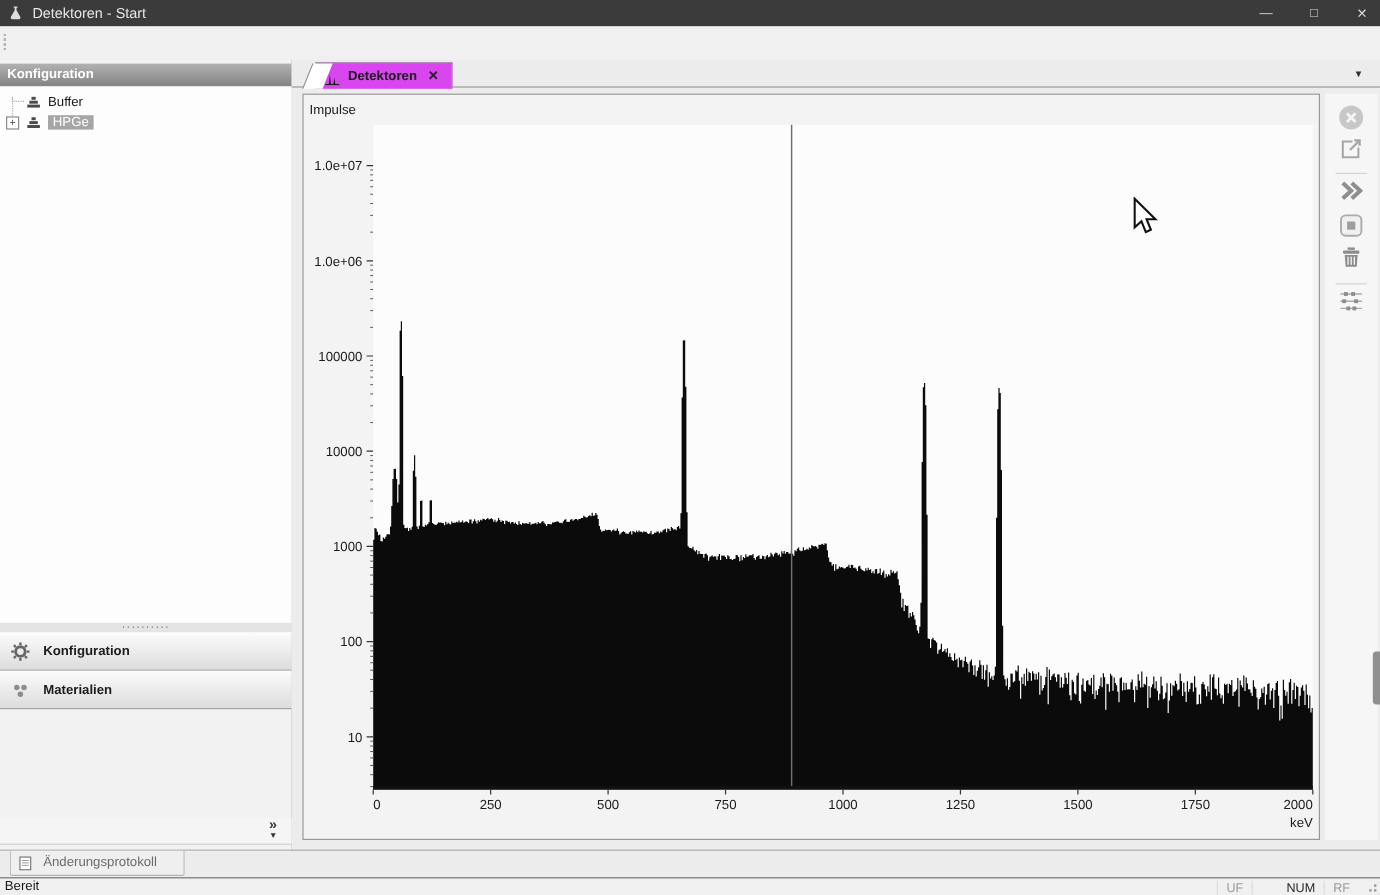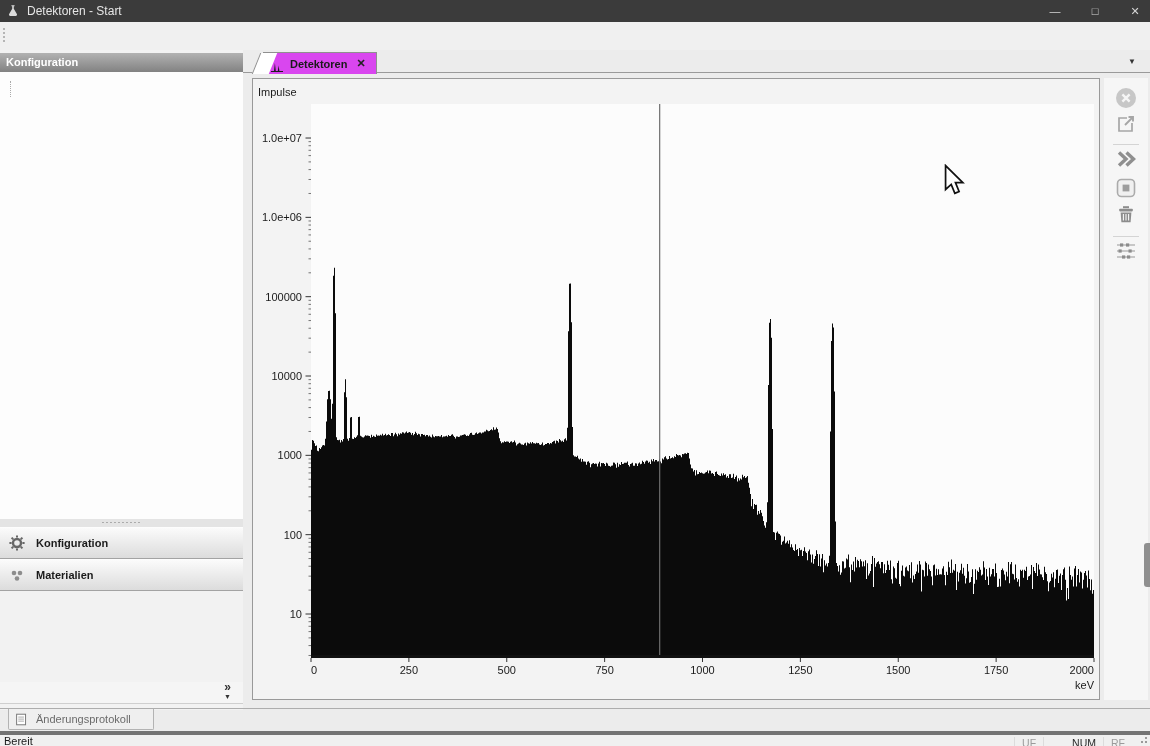--- a/index.html
+++ b/index.html
@@ -71,21 +71,21 @@
   #side-toolbar{left:861px;top:28px;width:44px;height:622px;background:#f6f6f6;}
   .tb-item{position:absolute;left:50%;transform:translateX(-50%);}
   .tb-div{position:absolute;left:9px;width:26px;border-top:1px solid #d4d4d4;}
   #scroll-thumb{left:901px;top:493px;width:6px;height:44px;background:#8f8f8f;border-radius:3px 0 0 3px;}
   
   #bottom-sep{left:0;top:708px;width:1150px;border-top:1px solid #adadad;}
   #log-tab{left:8px;top:709px;width:146px;height:21px;background:#efefef;border:1px solid #b3b3b3;border-top:none;
     border-radius:0 0 2px 2px;display:flex;align-items:center;box-sizing:border-box;}
   #log-tab .l-icon{margin-left:6px;display:flex;}
   #log-tab-label{font-size:11px;color:#6b6b6b;margin-left:8px;}
-  #statusbar{left:0;top:731px;width:1150px;height:15px;background:#f0f0f0;border-top:4px solid #737373;
+  #statusbar{left:0;top:731px;width:1150px;height:15px;background:#f0f0f0;border-top:1px solid #737373;
     display:flex;align-items:center;box-sizing:border-box;}
   #status-text{font-size:11px;margin-left:4px;}
   #indicators{position:absolute;right:18px;top:0;height:15px;display:flex;align-items:center;}
   .ind{font-size:10.5px;padding:0 7px;border-left:1px solid #dcdcdc;color:#9b9b9b;}
   .ind.active{color:#2a2a2a;padding-left:28px;}
   #grip{position:absolute;right:3px;bottom:3px;width:8px;height:8px;}
   #grip i{position:absolute;width:2px;height:2px;background:#9a9a9a;}
   #mouse-cursor{left:944px;top:164px;z-index:50;}
 </style>
 </head>
@@ -106,20 +106,44 @@
 </div>
 
 <div id="menubar" class="abs">
   <div id="menu-grip"></div>
 </div>
 
 <div id="sidebar" class="abs">
   <div id="sidebar-header" class="abs">Konfiguration</div>
   <div id="tree" class="abs">
     <div id="tree-vline"></div>
+    <div id="tree-rows" style="padding-top:4px;">
+        <div class="tree-row">
+          <span class="hline"></span>
+          <span class="t-icon"><svg viewBox="0 0 16 16" width="14" height="14">
+              <g fill="#4a4a4a">
+                <rect x="2" y="10.5" width="12" height="2.8"></rect>
+                <rect x="4" y="6.8" width="8" height="2.8"></rect>
+                <rect x="6" y="3.1" width="4" height="2.8"></rect>
+              </g>
+            </svg></span>
+          <span class="t-label">Buffer</span>
+        </div>
+        <div class="tree-row">
+          <span class="plusbox">+</span>
+          <span class="t-icon"><svg viewBox="0 0 16 16" width="14" height="14">
+              <g fill="#4a4a4a">
+                <rect x="2" y="10.5" width="12" height="2.8"></rect>
+                <rect x="4" y="6.8" width="8" height="2.8"></rect>
+                <rect x="6" y="3.1" width="4" height="2.8"></rect>
+              </g>
+            </svg></span>
+          <span class="t-label selected">HPGe</span>
+        </div>
+      </div>
   </div>
   <div id="splitter" class="abs">··········</div>
   <div id="navstack" class="abs">
       <div class="nav-btn">
         <span class="n-icon">
           <svg viewBox="0 0 16 16" width="16" height="16">
             <circle cx="8" cy="8" r="4" fill="none" stroke="#666" stroke-width="2.4"></circle>
             <g stroke="#666" stroke-width="2">
               <line x1="8" y1="0.4" x2="8" y2="2.6"></line>
               <line x1="8" y1="13.4" x2="8" y2="15.6"></line>

